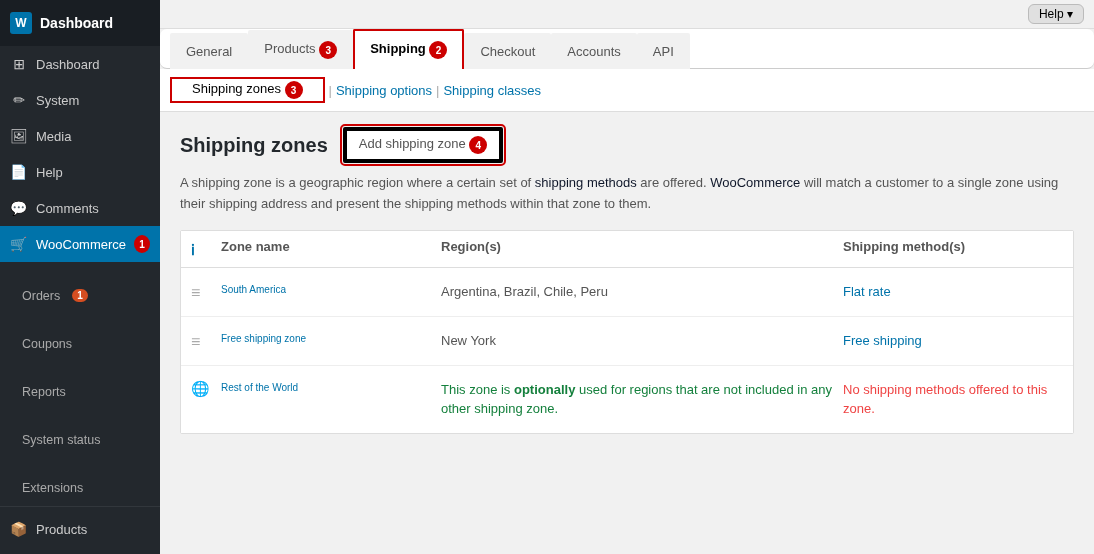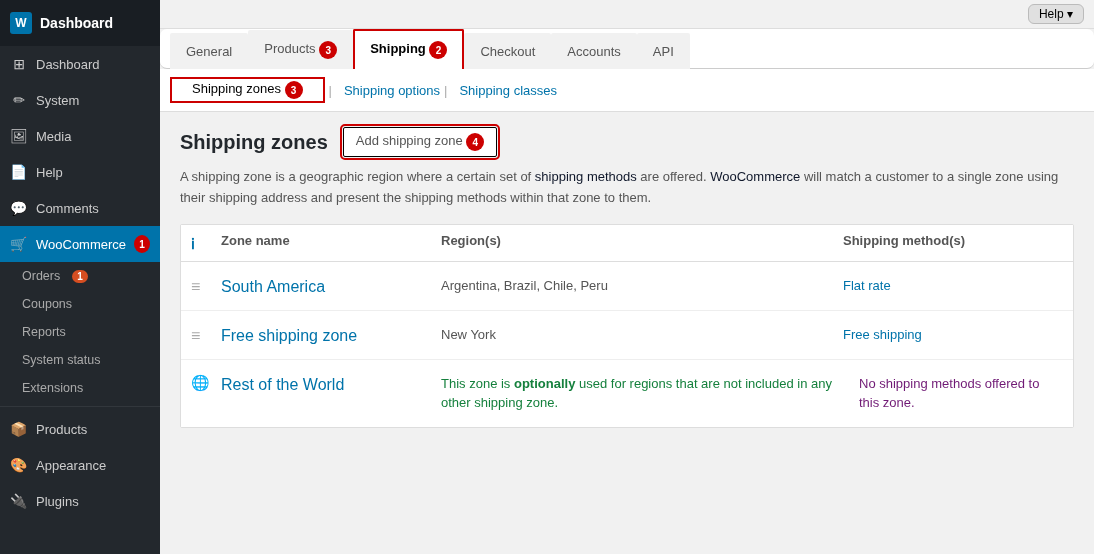--- a/index.html
+++ b/index.html
@@ -29,25 +29,26 @@
     .sidebar-item {
       display: flex; align-items: center; gap: 8px;
       padding: 9px 10px;
       color: #ccc;
       cursor: pointer;
       font-size: 13px;
     }
     .sidebar-item.active { background: #0073aa; color: #fff; }
     .sidebar-item-icon { width: 18px; height: 18px; display: flex; align-items: center; justify-content: center; font-size: 14px; flex-shrink: 0; }
     .sidebar-sub-item {
-      display: flex; align-items: flex-end; gap: 8px;
+      display: flex; align-items: flex-start; gap: 8px;
       padding: 7px 2px 7px 22px;
       color: #aaa;
       cursor: pointer;
       font-size: 12.5px;
+      margin-top: 20px;
     }
     .sidebar-sub-item.active-sub { color: #fff; font-weight: 600; }
     .badge {
       background: #d54e21; color: #fff; border-radius: 9px;
       padding: 1px 5px; font-size: 10px; font-weight: bold; margin-left: 4px;
     }
     .sidebar-divider { height: 1px; background: #32373c; margin: 4px 0; }
 
     
     #main {
@@ -100,21 +101,20 @@
     
     .sub-nav {
       background: #fff;
       padding: 8px 10px;
       display: flex; gap: 0; align-items: center;
       border-bottom: 1px solid #ddd;
     }
     .sub-nav-item {
       font-size: 13px; color: #0073aa; cursor: pointer;
       padding: 2px 0;
-      margin-left: 8px;
     }
     .sub-nav-active {
       border: 2px solid #cc0000;
       padding: 2px 20px;
       color: #000;
       font-size: 13px;
       font-weight: 500;
     }
     .sub-nav-separator { color: #aaa; margin: 0 4px; }
 
@@ -126,21 +126,21 @@
 
     
     .page-heading-row {
       display: flex; align-items: center; gap: 15px; margin-bottom: 10px;
     }
     .page-heading {
       font-size: 20px; font-weight: 600; color: #23282d;
     }
     .add-zone-btn {
       background: #fff;
-      border: 1px solid #000000;
+      border: 4px solid #000000;
       border-radius: 2px;
       padding: 5px 12px;
       font-size: 13px;
       cursor: pointer;
       color: #555;
       outline: 2px solid #cc0000;
       outline-offset: 1px;
     }
 
     
@@ -169,27 +169,27 @@
     .table-row {
       display: grid;
       grid-template-columns: 30px 220px 1fr 220px;
       border-bottom: 1px solid #eee;
       padding: 14px 10px;
       align-items: flex-start;
       background: #fff;
     }
     .table-row:last-child { border-bottom: none; }
     .zone-drag { color: #aaa; font-size: 16px; cursor: grab; padding-top: 2px; }
-    .zone-name { color: #0073aa; cursor: pointer; font-size: 16px; padding-top: 2px; }
+    .zone-name { color: #0073aa; cursor: pointer; font-size: 10px; padding-top: 2px; }
     .zone-regions { color: #555; font-size: 13px; padding-top: 2px; }
     .zone-methods { color: #0073aa; font-size: 13px; padding-top: 2px; }
     .zone-globe { color: #999; font-size: 15px; }
     .bold-text { font-weight: 700; }
     .zone-note { color: #15803d; font-size: 13px; line-height: 1.5; }
-    .no-methods { color: #701a75; font-size: 13px; line-height: 1.5; margin-left: 16px; }
+    .no-methods { color: #ef4444; font-size: 13px; line-height: 1.5; }
 
     
     .num-badge {
       background: #cc0000; color: #fff; border-radius: 50%;
       width: 18px; height: 18px;
       display: inline-flex; align-items: center; justify-content: center;
       font-size: 10px; font-weight: bold; vertical-align: middle;
     }
   </style>
 </head>

